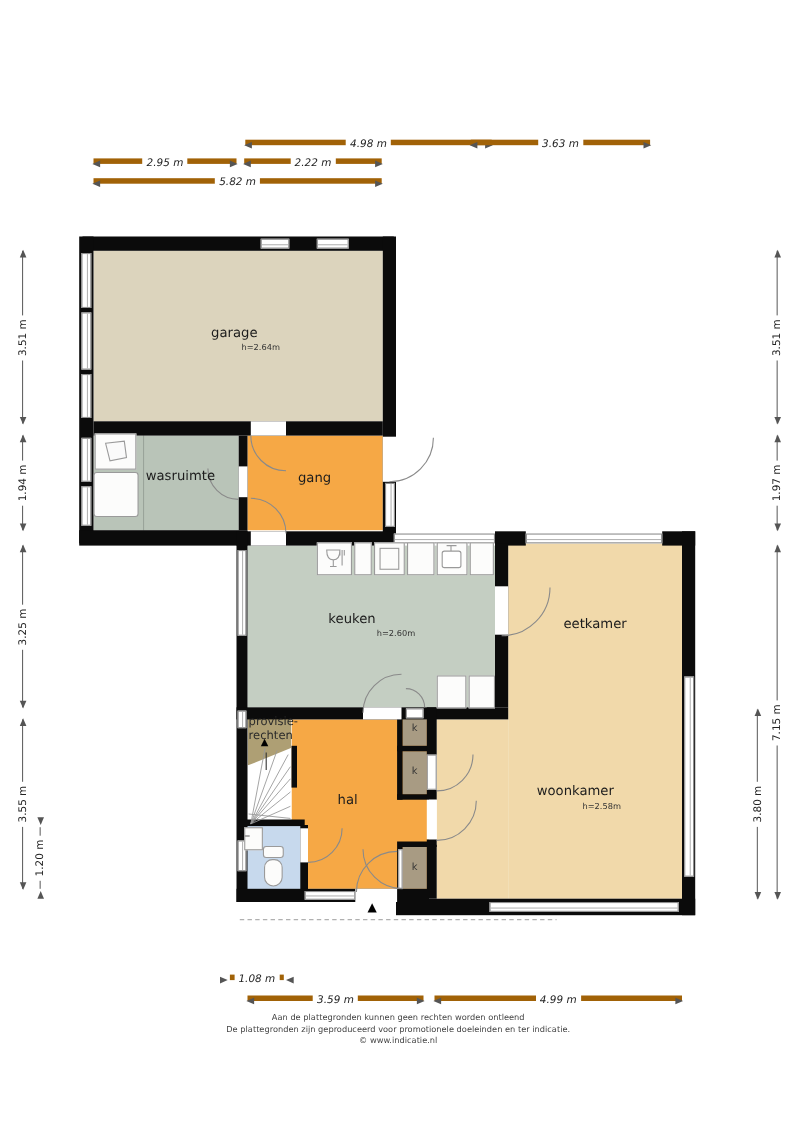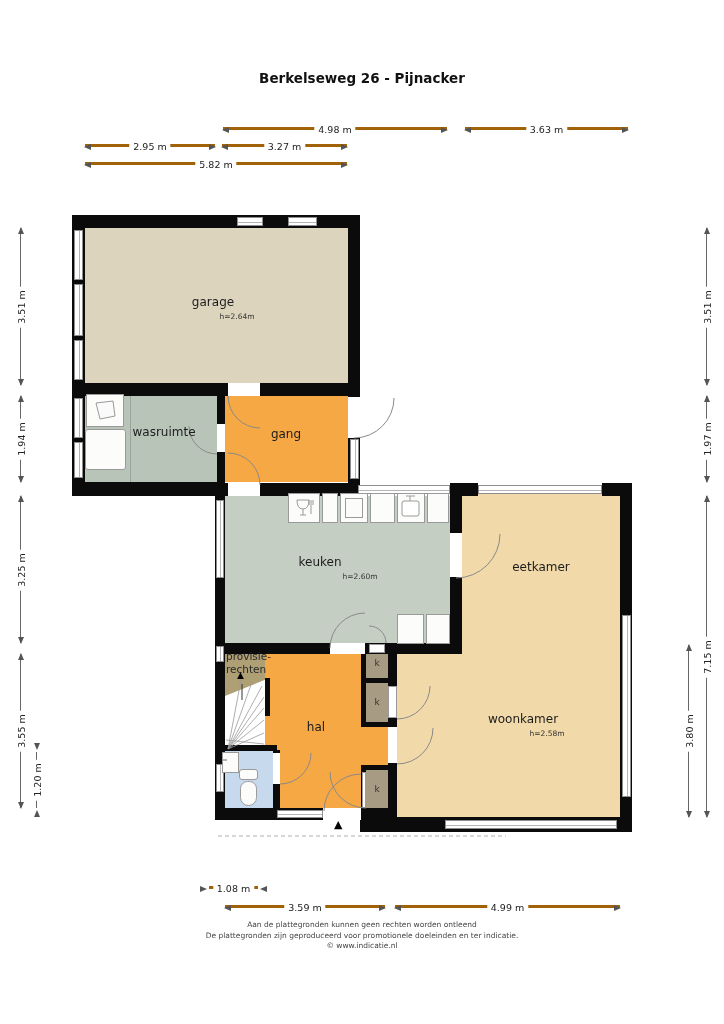--- a/index.html
+++ b/index.html
@@ -16,21 +16,21 @@
   .opening{background:#fff;}
   .door-strip{position:absolute;background:#fff;border:1px solid #9a9a9a;box-sizing:border-box;}
   .counter{background:#fcfcfb;border:1px solid #9a9a9a;}
   .counter .inner{position:absolute;left:4px;top:4px;right:4px;bottom:4px;border:1px solid #9a9a9a;}
   .rlabel{position:absolute;transform:translate(-50%,-50%);font-size:12px;white-space:nowrap;color:#1c1c1c;}
   .rsub{position:absolute;transform:translate(-50%,-50%);font-size:7.5px;white-space:nowrap;color:#333;padding-left:48px;}
   .klabel{position:absolute;transform:translate(-50%,-50%);font-size:9px;color:#333;}
   .plabel{position:absolute;font-size:10.5px;color:#2a2a2a;line-height:13px;}
   .tri{position:absolute;color:#000;}
   
-  .hdim{position:absolute;height:0;border-top:3px solid #a16207;}
+  .hdim{position:absolute;height:0;border-top:5px solid #a16207;font-style:italic;}
   .hdim::before{content:'';position:absolute;left:-1px;top:-3.5px;border-right:7px solid #555;border-top:3px solid transparent;border-bottom:3px solid transparent;}
   .hdim::after{content:'';position:absolute;right:-1px;top:-3.5px;border-left:7px solid #555;border-top:3px solid transparent;border-bottom:3px solid transparent;}
   .hdim.outh::before{left:-9px;border-right:none;border-left:7px solid #555;}
   .hdim.outh::after{right:-9px;border-left:none;border-right:7px solid #555;}
   .hdim span{position:absolute;left:50%;top:-1px;transform:translate(-50%,-50%);background:#fff;padding:0 4px;font-size:9.5px;color:#222;white-space:nowrap;}
   .vdim{position:absolute;width:0;border-left:1px solid #666;}
   .vdim::before{content:'';position:absolute;top:-1px;left:-3.5px;border-bottom:7px solid #555;border-left:3px solid transparent;border-right:3px solid transparent;}
   .vdim::after{content:'';position:absolute;bottom:-1px;left:-3.5px;border-top:7px solid #555;border-left:3px solid transparent;border-right:3px solid transparent;}
   .vdim.outv::before{top:-9px;border-bottom:none;border-top:7px solid #555;}
   .vdim.outv::after{bottom:-9px;border-top:none;border-bottom:7px solid #555;}
@@ -38,21 +38,20 @@
   .footer{position:absolute;left:0;right:0;top:920px;text-align:center;font-size:7.5px;line-height:10.5px;color:#444;}
   svg.overlay{position:absolute;left:0;top:0;pointer-events:none;}
   .thinline{position:absolute;background:#9aa49a;}
 </style>
 </head>
 <body>
 
 <div class="page">
 
   <div class="title">
-    <div>Berkelseweg 26 - Pijnacker</div>
   </div>
 
   <i class="room" style="left:85px;top:228px;width:263px;height:155px;background:var(--garage,#dcd4bd);"></i>
   <i class="room" style="left:85px;top:396px;width:132px;height:86px;background:var(--utility,#b9c4b8);"></i>
   <i class="room" style="left:225px;top:396px;width:123px;height:86px;background:var(--hallway,#f6a845);"></i>
   <i class="room" style="left:225px;top:496px;width:225px;height:147px;background:var(--kitchen,#c4cec2);"></i>
   <i class="room" style="left:462px;top:494px;width:158px;height:323px;background:var(--living,#f1d9aa);"></i>
   <i class="room" style="left:397px;top:654px;width:65px;height:163px;background:var(--living,#f1d9aa);"></i>
   <i class="room" style="left:265px;top:654px;width:125px;height:154px;background:var(--hallway,#f6a845);"></i>
   <i class="room" style="left:225px;top:647px;width:40px;height:103px;background:#fff;"></i>
@@ -186,28 +185,28 @@
   <span class="klabel" style="left:377px;top:663px;">k</span>
   <span class="klabel" style="left:377px;top:702px;">k</span>
   <span class="klabel" style="left:377px;top:789px;">k</span>
 
   <span class="tri" style="left:334px;top:818px;font-size:11px;">▲</span>
   <span class="tri" style="left:237px;top:670px;font-size:9px;">▲</span>
 
   <div class="hdim" style="left:223px;top:127px;width:224px;">
       <span>4.98 m</span>
     </div>
-  <div class="hdim" style="left:465px;top:127px;width:163px;">
+  <div class="hdim" style="left:428px;top:127px;width:163px;">
       <span>3.63 m</span>
     </div>
   <div class="hdim" style="left:85px;top:144px;width:130px;">
       <span>2.95 m</span>
     </div>
   <div class="hdim" style="left:222px;top:144px;width:125px;">
-      <span>3.27 m</span>
+      <span>2.22 m</span>
     </div>
   <div class="hdim" style="left:85px;top:162px;width:262px;">
       <span>5.82 m</span>
     </div>
 
   <div class="vdim" style="left:20px;top:228px;height:157px;">
       <span>3.51 m</span>
     </div>
   <div class="vdim" style="left:20px;top:396px;height:86px;">
       <span>1.94 m</span>

